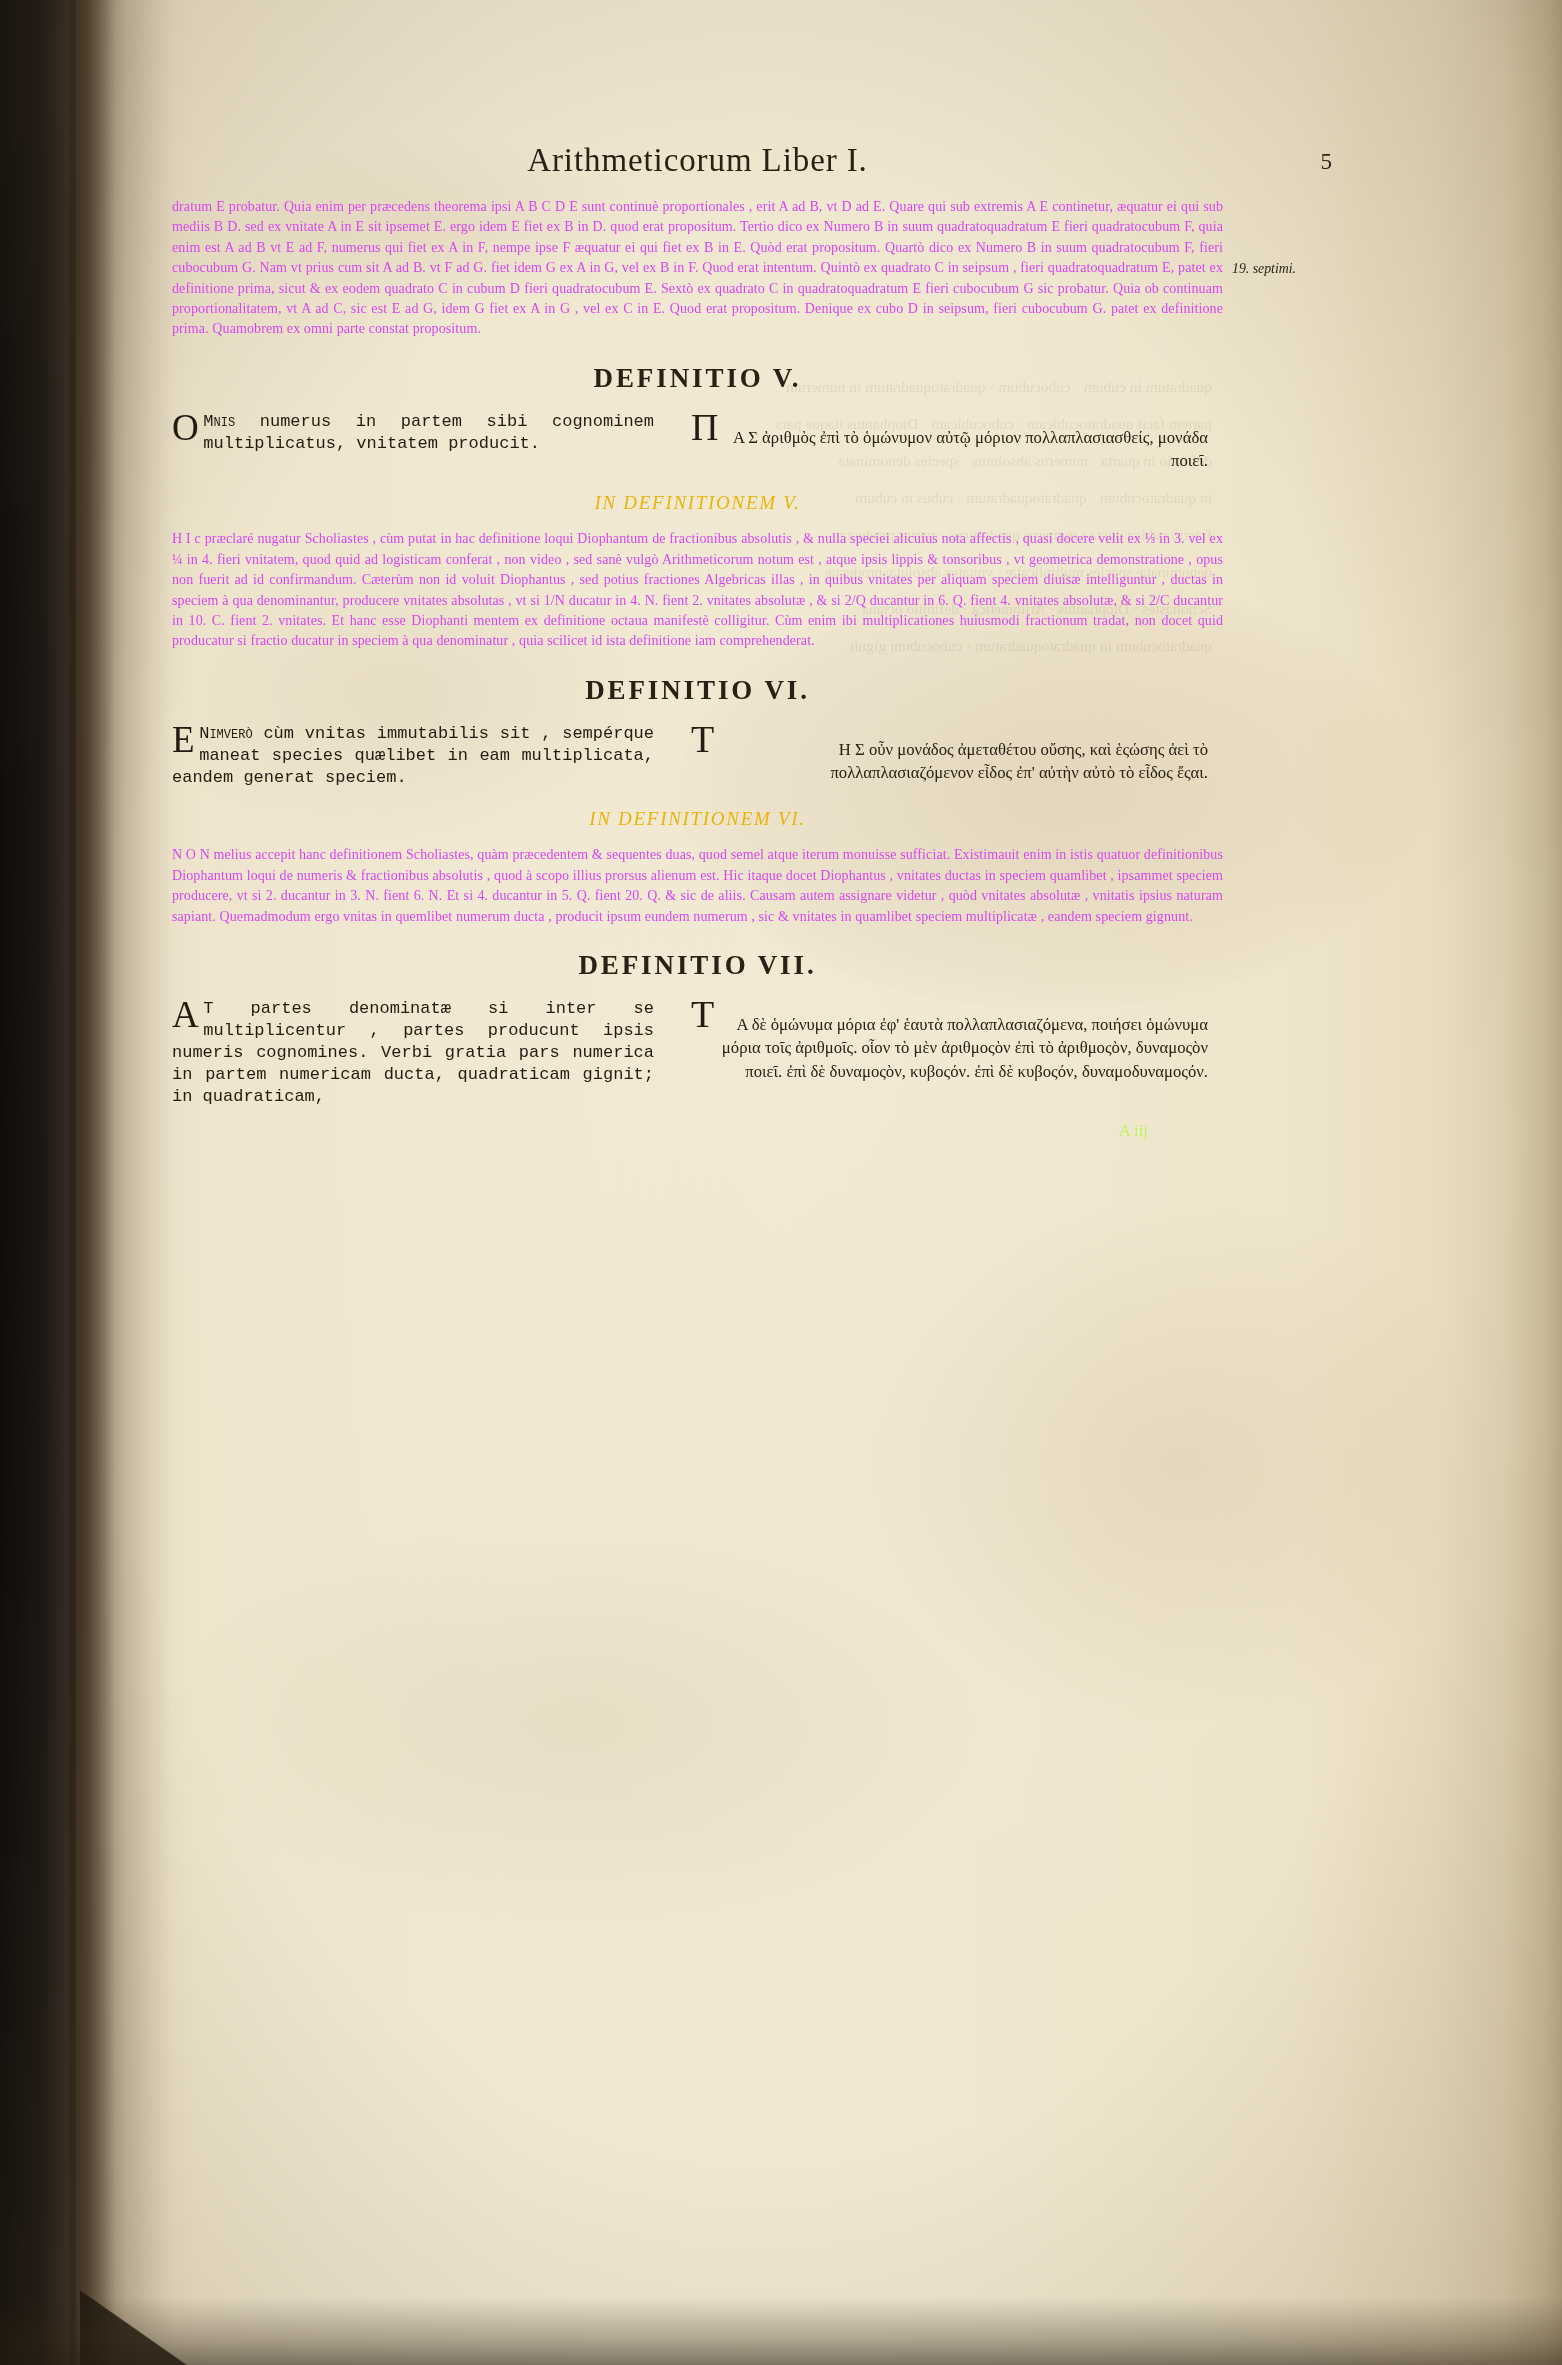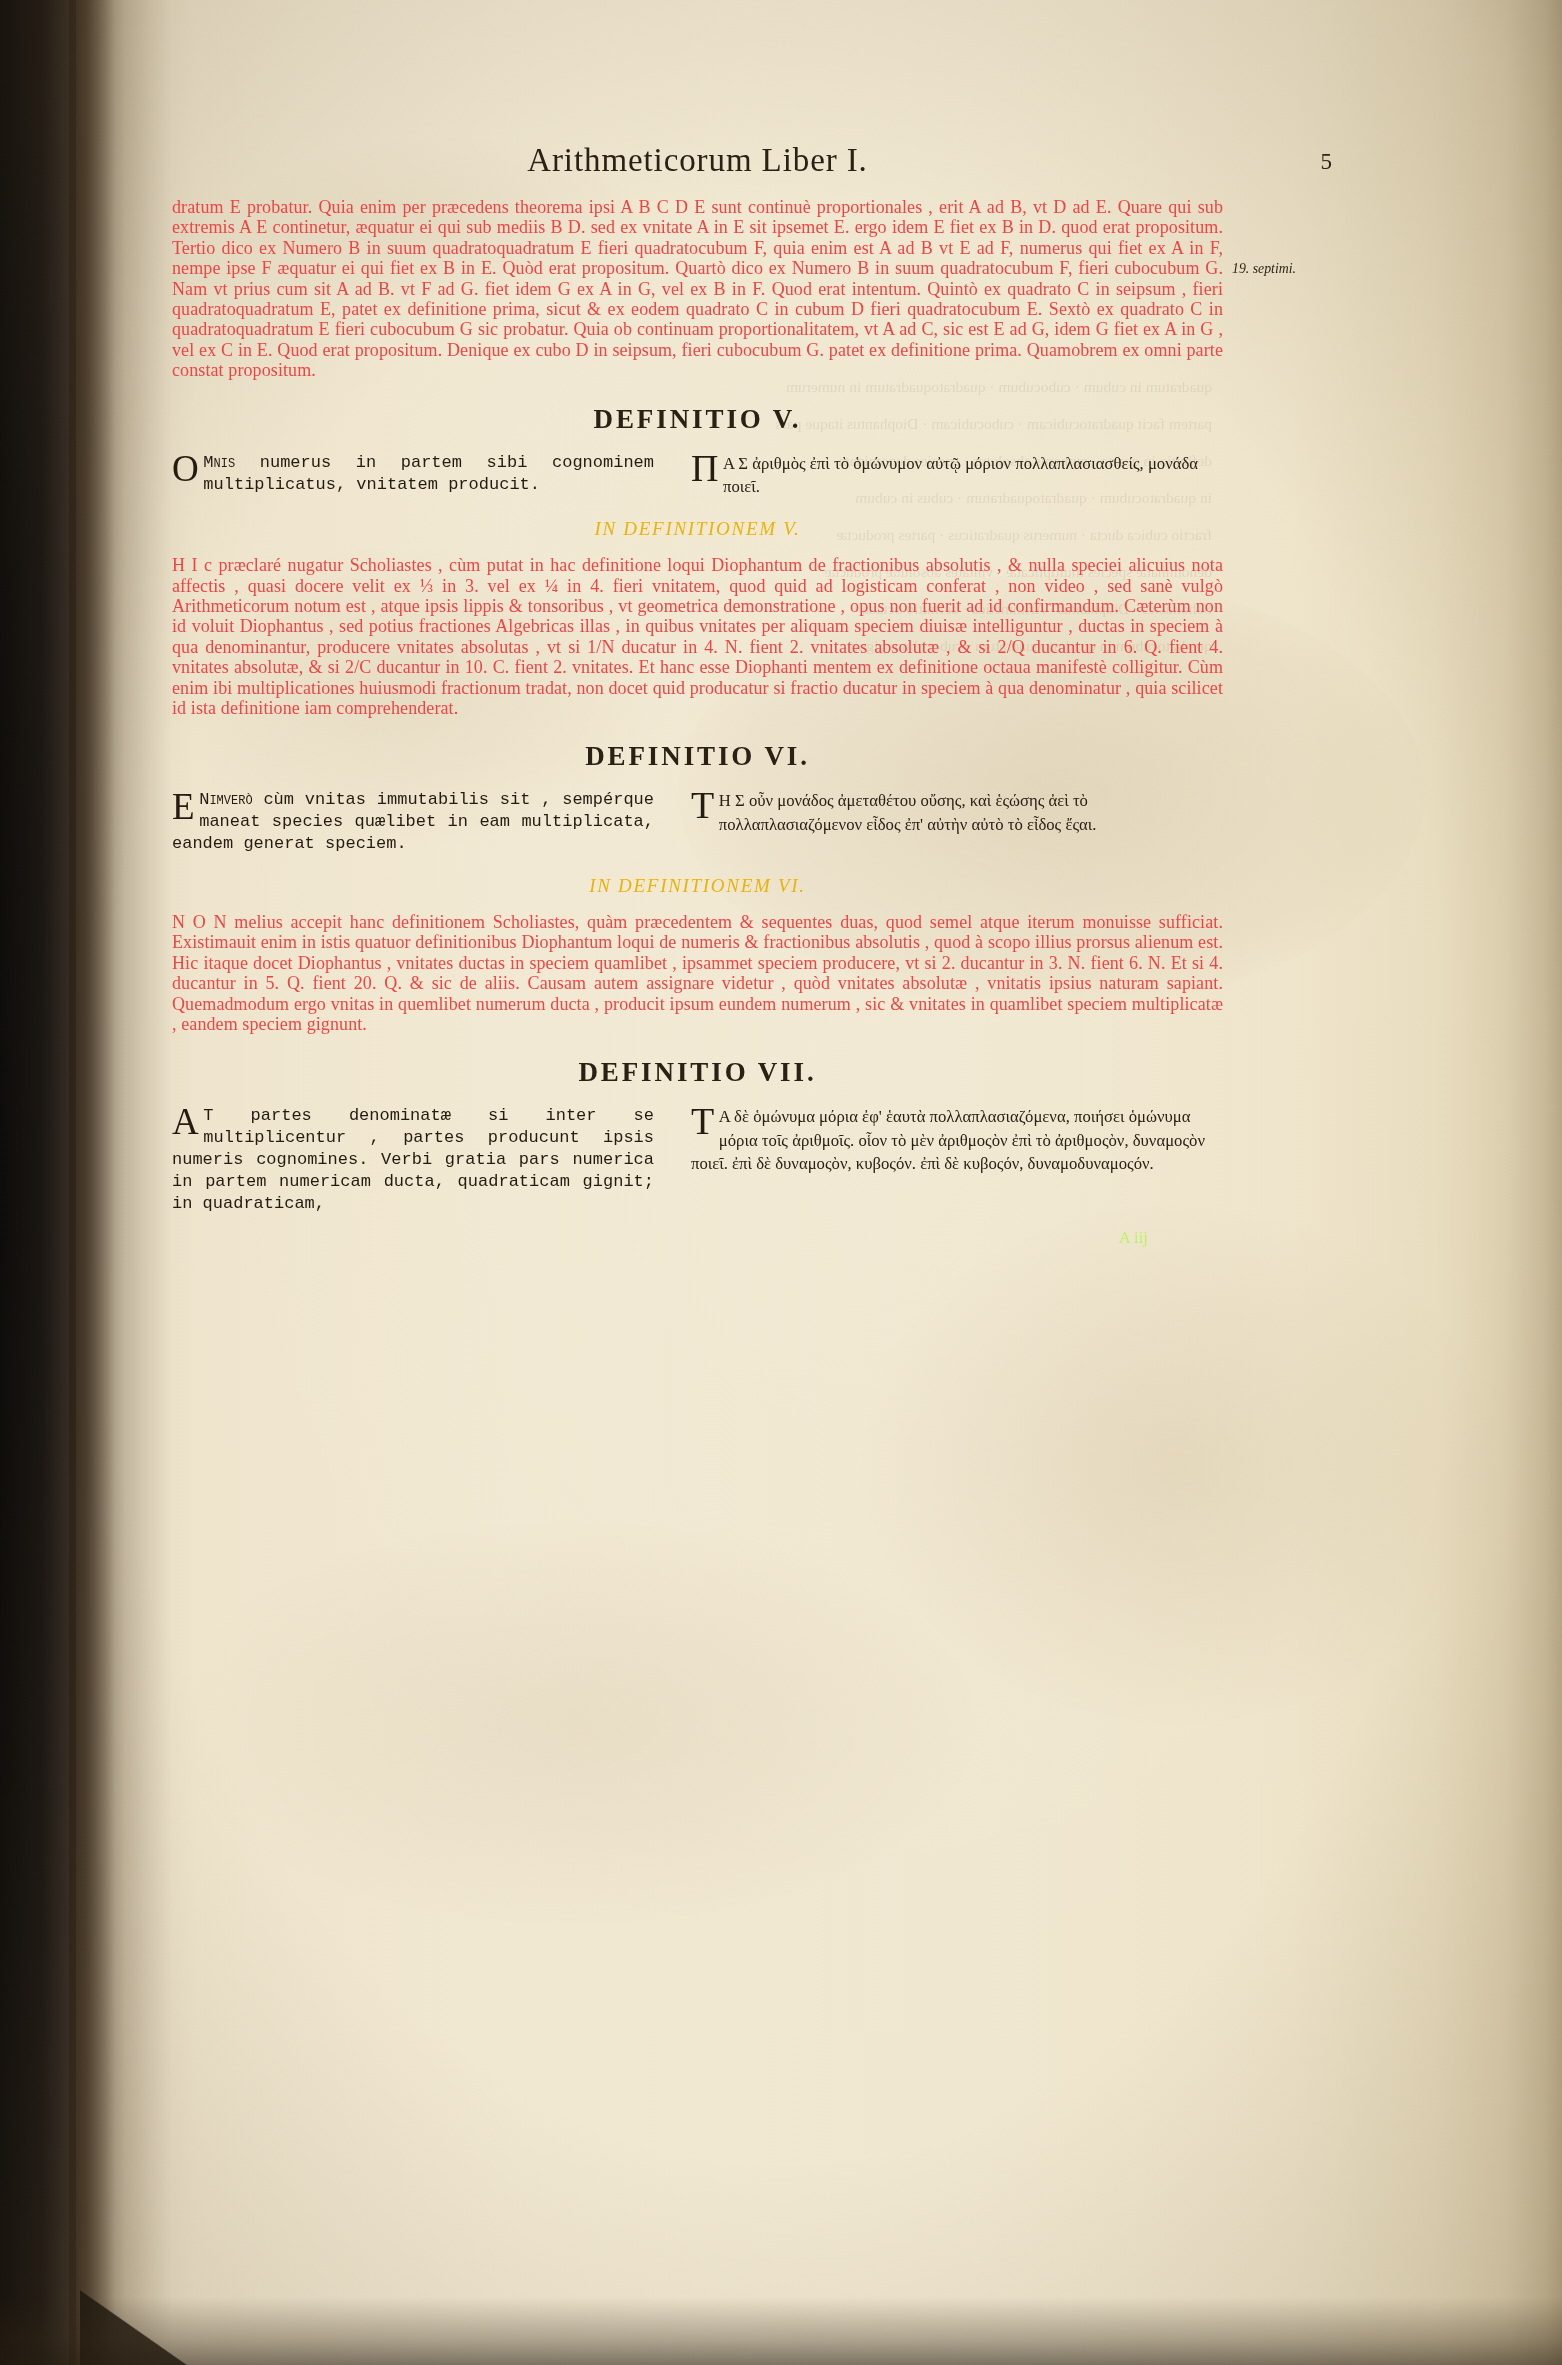--- a/index.html
+++ b/index.html
@@ -98,24 +98,24 @@
   }
   .folio {
     position: absolute;
     right: -109px;
     top: 6.9px;
     font-size: 23px;
     color: #2e2418;
   }
 
   .body-text {
-    font-size: 18px;
+    font-size: 14px;
     line-height: 20.4px;
     text-align: justify;
-    color: #ef4444;
+    color: #d946ef;
     letter-spacing: 0.1px;
   }
   .body-text p { margin: 0; }
 
   .marginal {
     position: absolute;
     right: -158px;
     font-size: 13.8px;
     font-style: italic;
     color: #2e2418;
@@ -149,22 +149,23 @@
 
   .latin {
     font-size: 17px;
     line-height: 22px;
     text-align: justify;
     font-family: Liberation Mono, monospace;
   }
   .greek {
     font-size: 16.7px;
     line-height: 23.5px;
-    text-align: left;
+    text-align: right;
     color: #2a2015;
+    margin-top: 15px;
   }
 
   
   .initial {
     float: left;
     font-size: 37px;
     line-height: 32px;
     padding: 1.1px 4.6px 0 0;
     font-family: "Liberation Serif", serif;
     color: #241b11;

